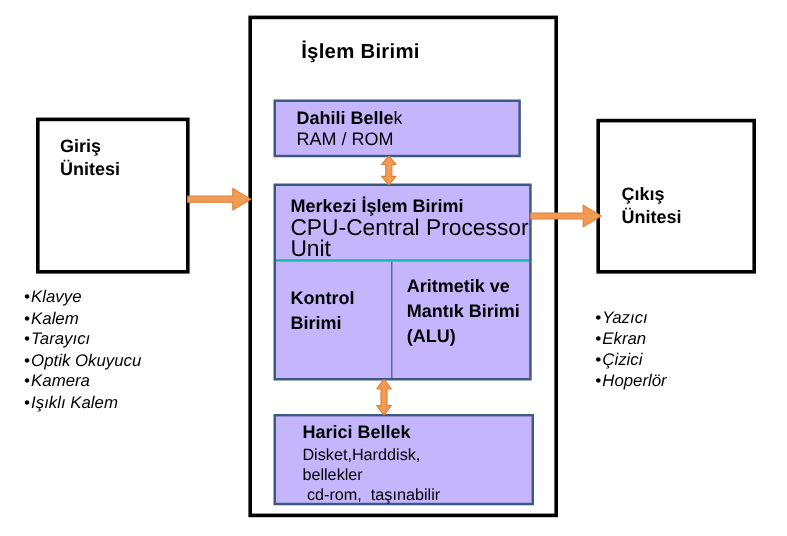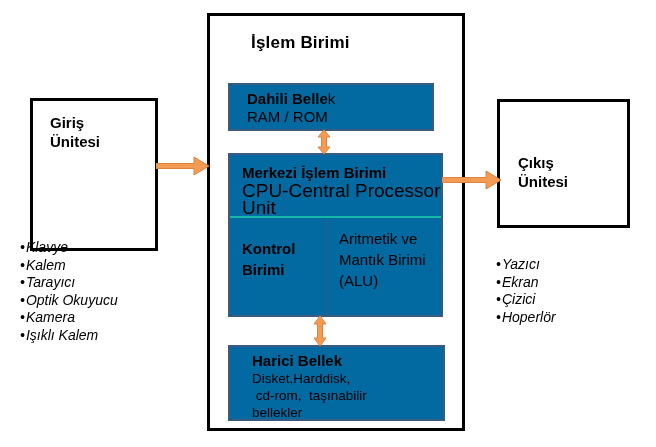--- a/index.html
+++ b/index.html
@@ -12,21 +12,21 @@
     font-family: "Liberation Sans", sans-serif;
     color: #000000;
     overflow: hidden;
   }
   .abs { position: absolute; }
 
   
   .black-box { border: 3px solid #000000; background: #ffffff; }
 
   
-  .blue-box { border: 2px solid #3C5A80; background: #0369a1; }
+  .blue-box { border: 2px solid #3C5A80; background: #c4b5fd; }
 
   
   .processor-box { left: 207px; top: 13px; width: 258px; height: 418px; }
   .processor-title {
     padding: 17px 0 0 41px;
     font-size: 17px;
     font-weight: bold;
     letter-spacing: 0.2px;
   }
 
@@ -43,30 +43,30 @@
   .cpu-sub { font-size: 19px; line-height: 17px; }
   .cpu-cells { flex: 1; display: flex; }
   .cpu-cell-left {
     width: 97px; border-right: 1.5px solid #3C5A80;
     padding: 20px 10px 0 12px;
     font-size: 15px; font-weight: bold; line-height: 21px;
   }
   .cpu-cell-right {
     flex: 1;
     padding: 10px 6px 0 12px;
-    font-size: 15px; font-weight: normal; line-height: 21px;
+    font-size: 15px; font-weight: bold; line-height: 21px;
   }
 
   
   .harici-box { left: 228px; top: 345px; width: 217px; height: 76px; padding: 5px 0 0 22px; }
   .harici-title { font-size: 15px; font-weight: bold; line-height: 18px; }
   .harici-line { font-size: 13.5px; line-height: 17px; white-space: pre-wrap; }
 
   
-  .input-box { left: 30px; top: 98px; width: 128px; height: 153px; padding: 12px 0 0 17px; }
+  .input-box { left: 30px; top: 98px; width: 128px; height: 130px; padding: 12px 0 0 17px; }
   .output-box { left: 497px; top: 99px; width: 133px; height: 129px; padding: 51px 0 16px 18px; }
   .unit-title { font-size: 15px; font-weight: bold; line-height: 19px; }
 
   
   .bullet-list { list-style: none; font-size: 14px; line-height: 17.5px; font-style: italic; }
   .bullet-list li::before { content: "\2022"; margin-right: 1px; }
   .input-list { left: 20px; top: 239px; }
   .output-list { left: 496px; top: 256px; }
 
   .arrow-svg { display: block; }
@@ -108,22 +108,22 @@
     </div>
     <div class="cpu-cells">
       <div class="cpu-cell-left">Kontrol Birimi</div>
       <div class="cpu-cell-right">Aritmetik ve Mantık Birimi (ALU)</div>
     </div>
   </div>
 
   <div class="abs blue-box harici-box">
     <div class="harici-title">Harici Bellek</div>
     <div class="harici-line">Disket,Harddisk,</div>
+    <div class="harici-line">bellekler</div>
     <div class="harici-line"> cd-rom,  taşınabilir</div>
-    <div class="harici-line">bellekler</div>
   </div>
 
   <div class="abs black-box output-box">
     <div class="unit-title">
       <div>Çıkış</div>
       <div>Ünitesi</div>
     </div>
   </div>
 
   <ul class="abs bullet-list output-list">

